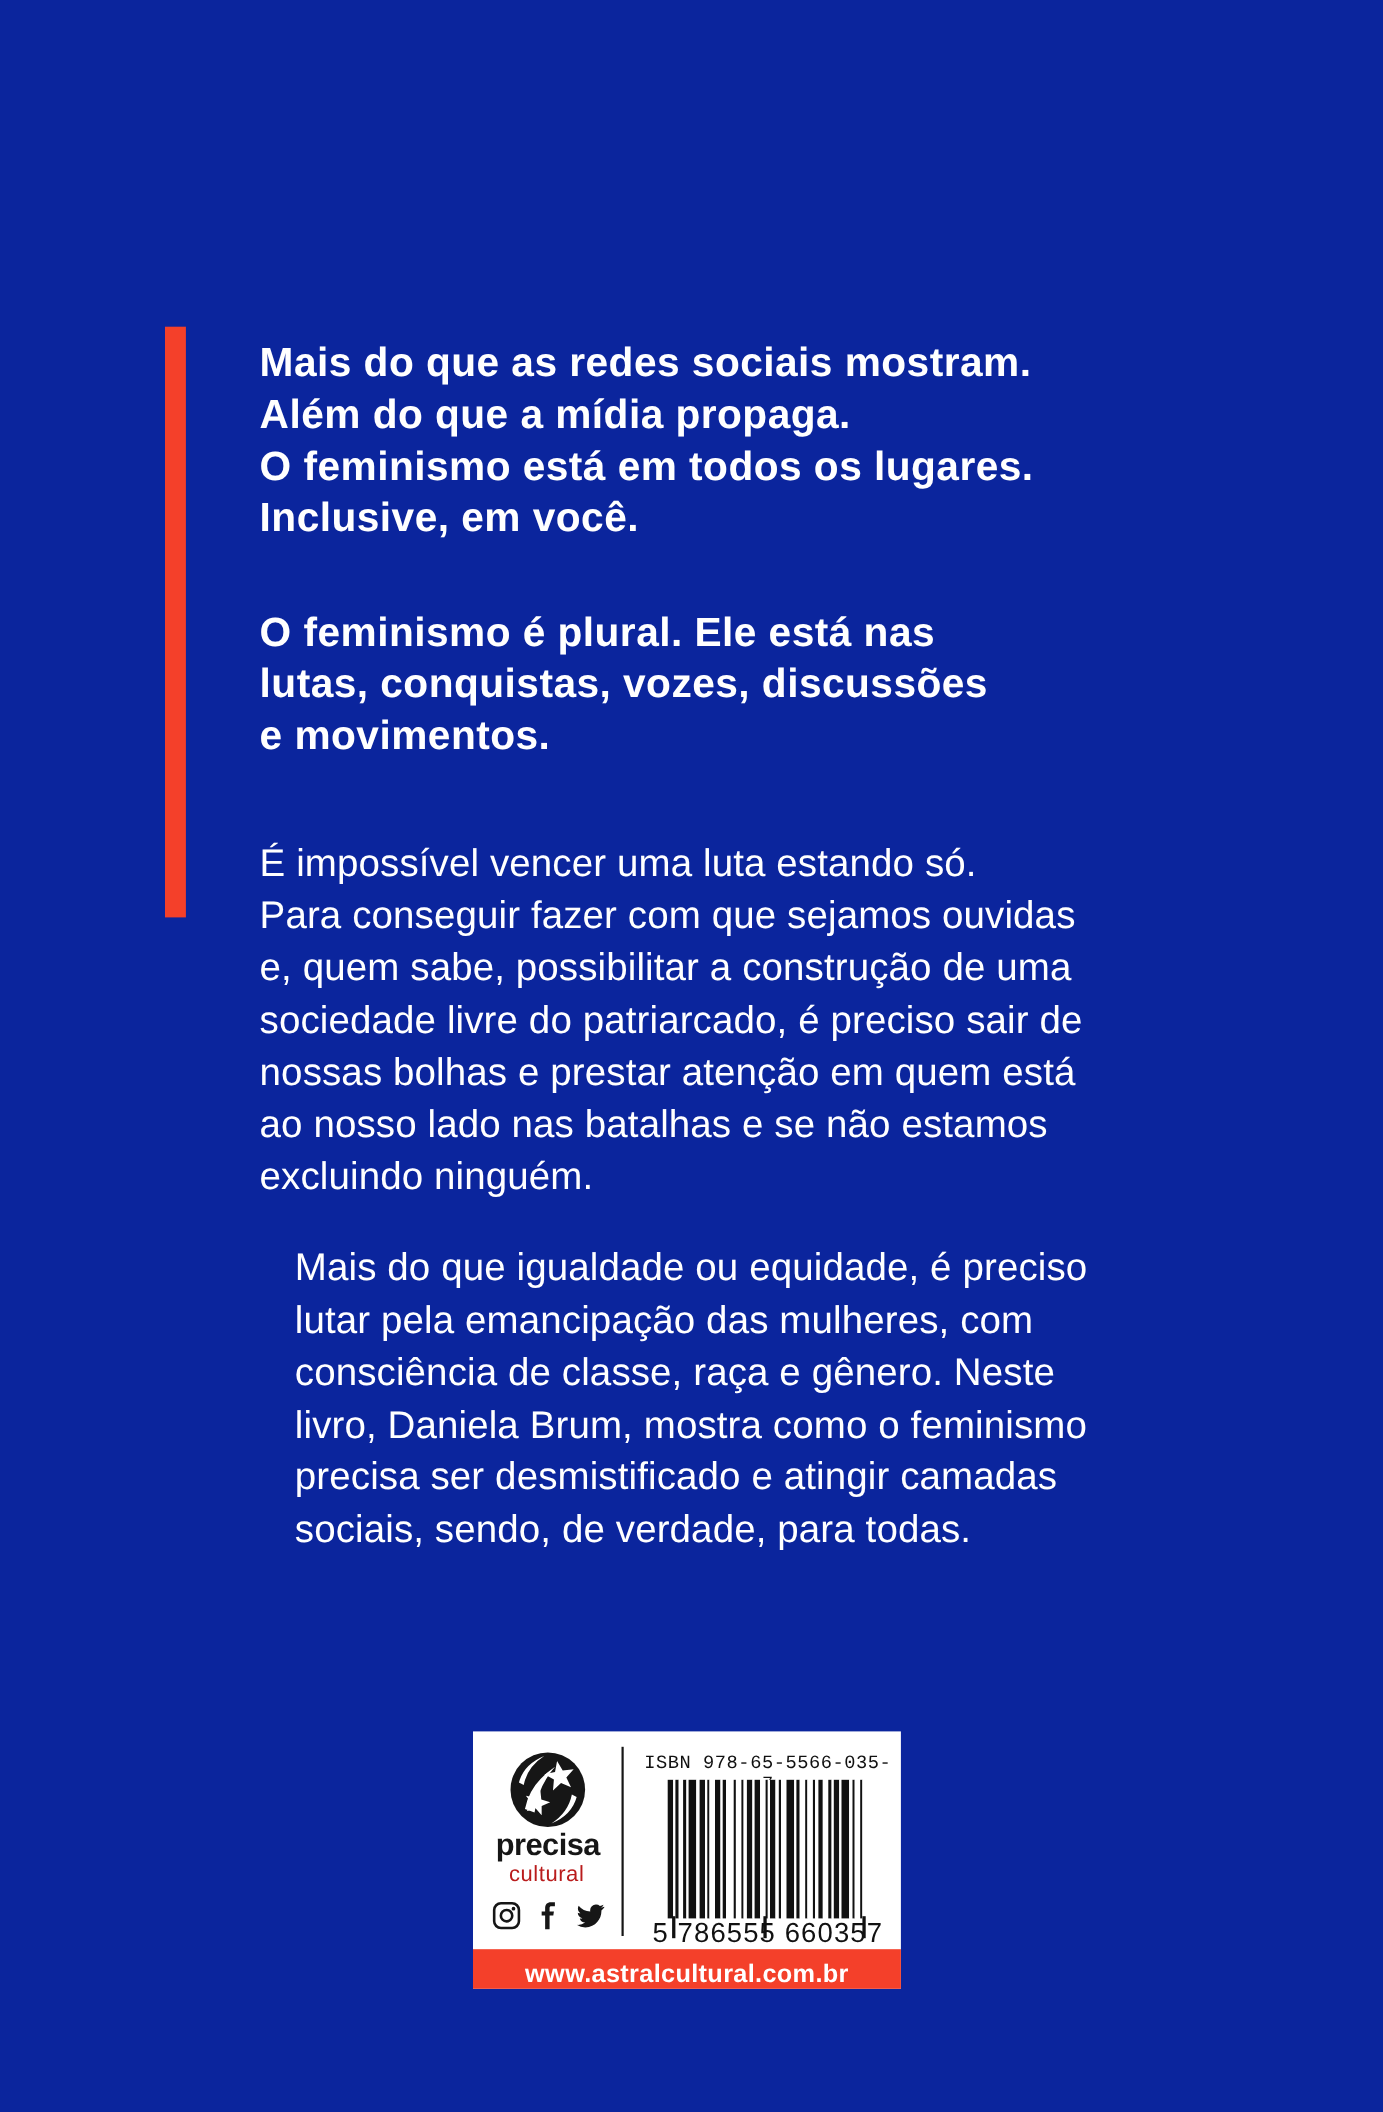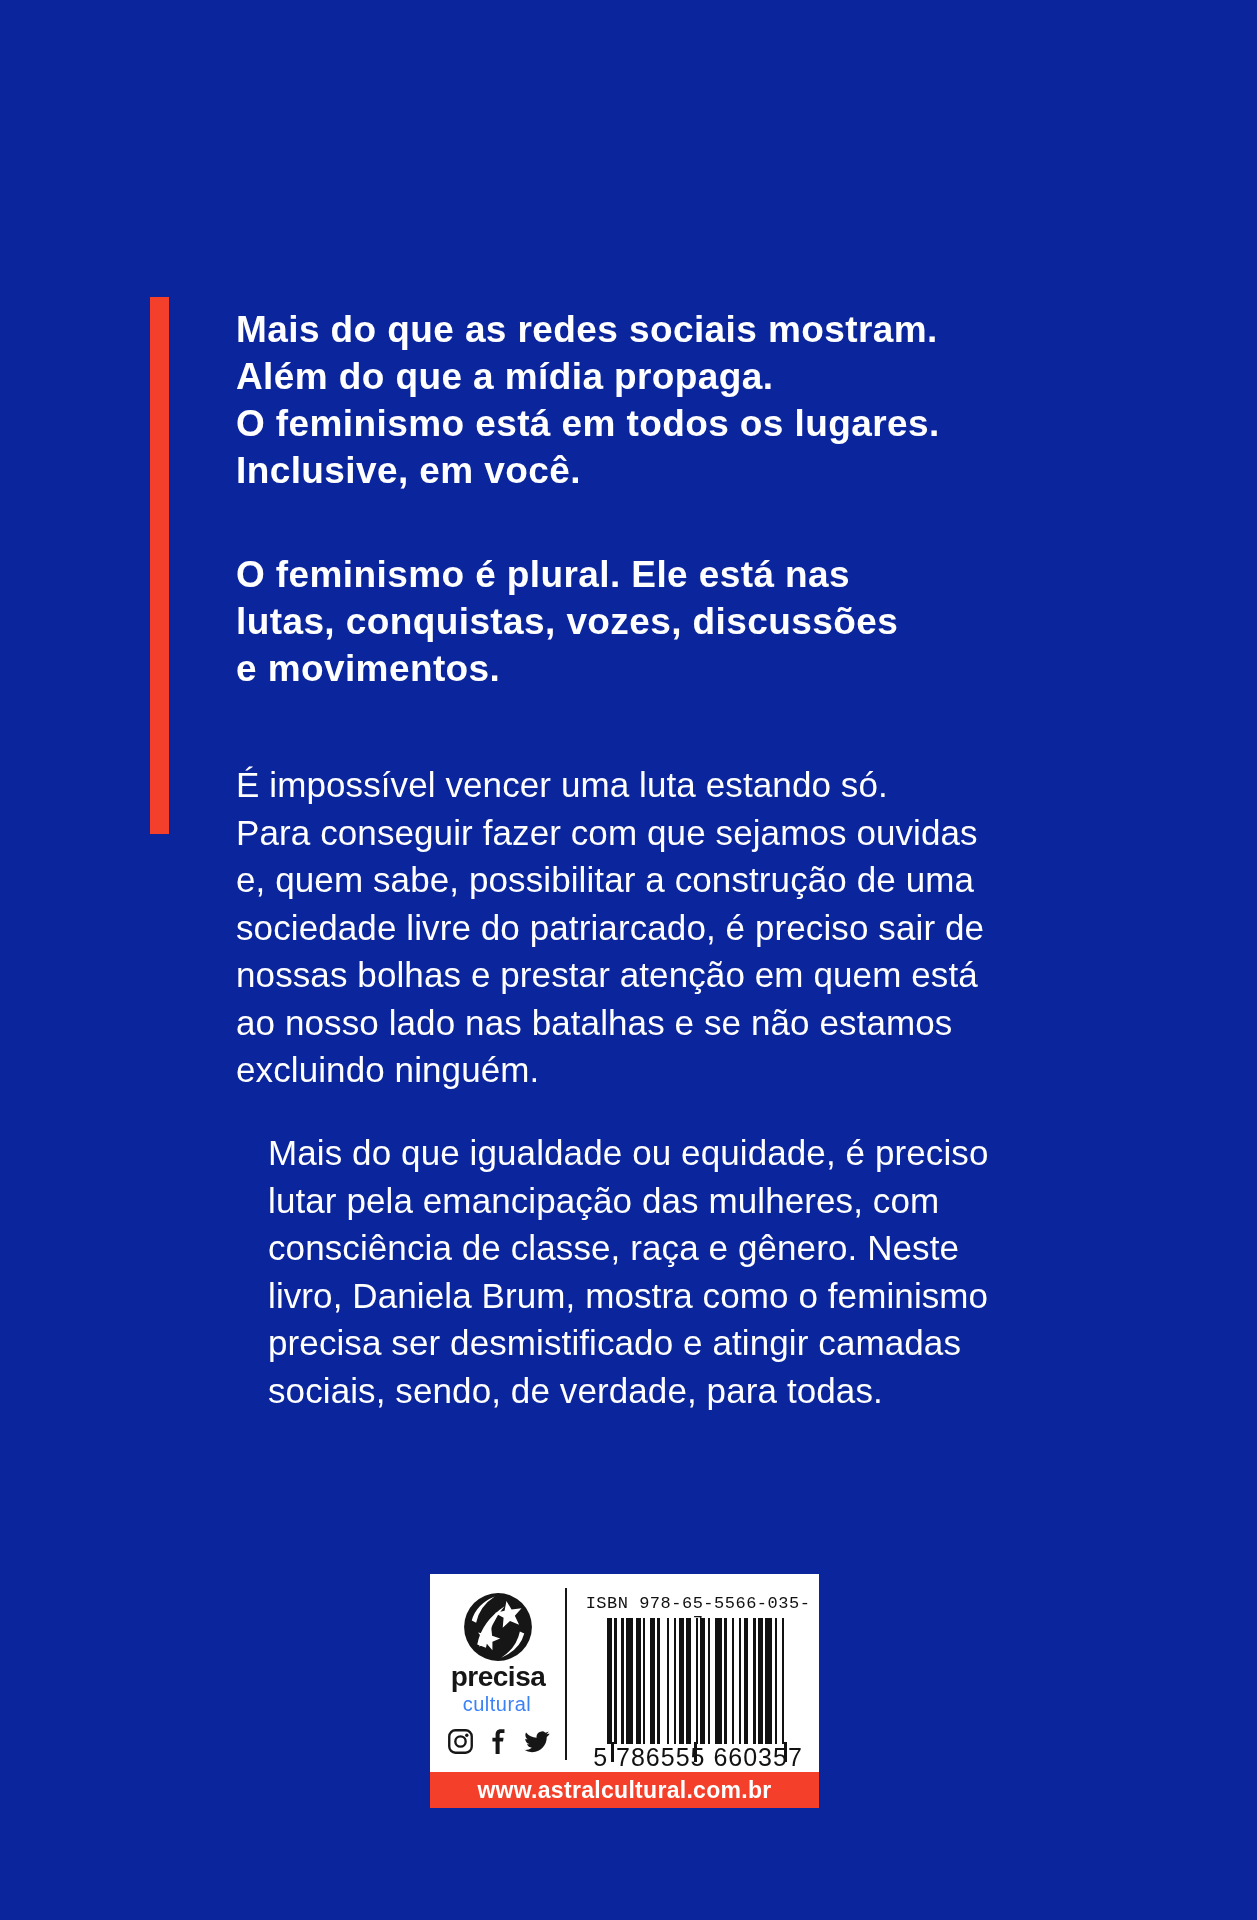--- a/index.html
+++ b/index.html
@@ -19,33 +19,33 @@
   .bodycopy{font-weight:400;font-size:35px;line-height:47.5px;letter-spacing:0.1px;}
   .body-1{top:761px;}
   .body-2{top:1129px;margin-left:32px;}
   
   .pub-box{position:absolute;left:430px;top:1574px;width:389px;height:234px;background:#FFFFFF;}
   .pub-divider{position:absolute;left:135px;top:14px;width:2px;height:172px;background:#161616;}
   .logo-svg{position:absolute;left:33px;top:18px;width:70px;height:70px;}
   .logo-word{position:absolute;left:0;top:88px;width:136px;text-align:center;
     font-size:28px;font-weight:700;color:#161616;letter-spacing:-0.5px;line-height:30px;}
   .logo-sub{position:absolute;left:0;top:118px;width:134px;text-align:center;
-    font-size:20px;font-weight:400;color:#3b82f6;letter-spacing:0.5px;line-height:24px;}
+    font-size:20px;font-weight:400;color:#b91c1c;letter-spacing:0.5px;line-height:24px;}
   .social-row{position:absolute;left:0;top:154px;width:136px;display:flex;justify-content:center;gap:11px;}
   .social-row svg{width:27px;height:27px;display:block;}
   .isbn-label{position:absolute;left:152px;top:20px;width:232px;text-align:center;
     font-family:"Liberation Mono","DejaVu Sans Mono",monospace;font-size:17px;color:#111;letter-spacing:0.5px;}
   .barcode-bars{position:absolute;left:177px;top:44px;width:182px;height:126px;display:flex;background:#fff;}
   .barcode-bars span{height:100%;}
   .guard{position:absolute;top:168px;width:3px;height:20px;background:#111;}
   .guard.g1{left:181px;} .guard.g2{left:264px;} .guard.g3{left:354px;}
   .barcode-digits{position:absolute;left:152px;top:169px;width:232px;text-align:center;
     font-size:25px;color:#111;letter-spacing:1px;}
   .url-strip{position:absolute;left:0;bottom:0;width:100%;height:36px;background:#F4402A;
-    display:flex;align-items:center;justify-content:center;}
+    display:flex;align-items:flex-end;justify-content:center;}
   .url-strip .url{color:#FFFFFF;font-size:23px;font-weight:700;letter-spacing:0.3px;}
 </style>
 </head>
 <body>
 
 <div class="page">
 
   <div class="accent-bar"></div>
 
   <div class="txt headline headline-1">Mais do que as redes sociais mostram.

